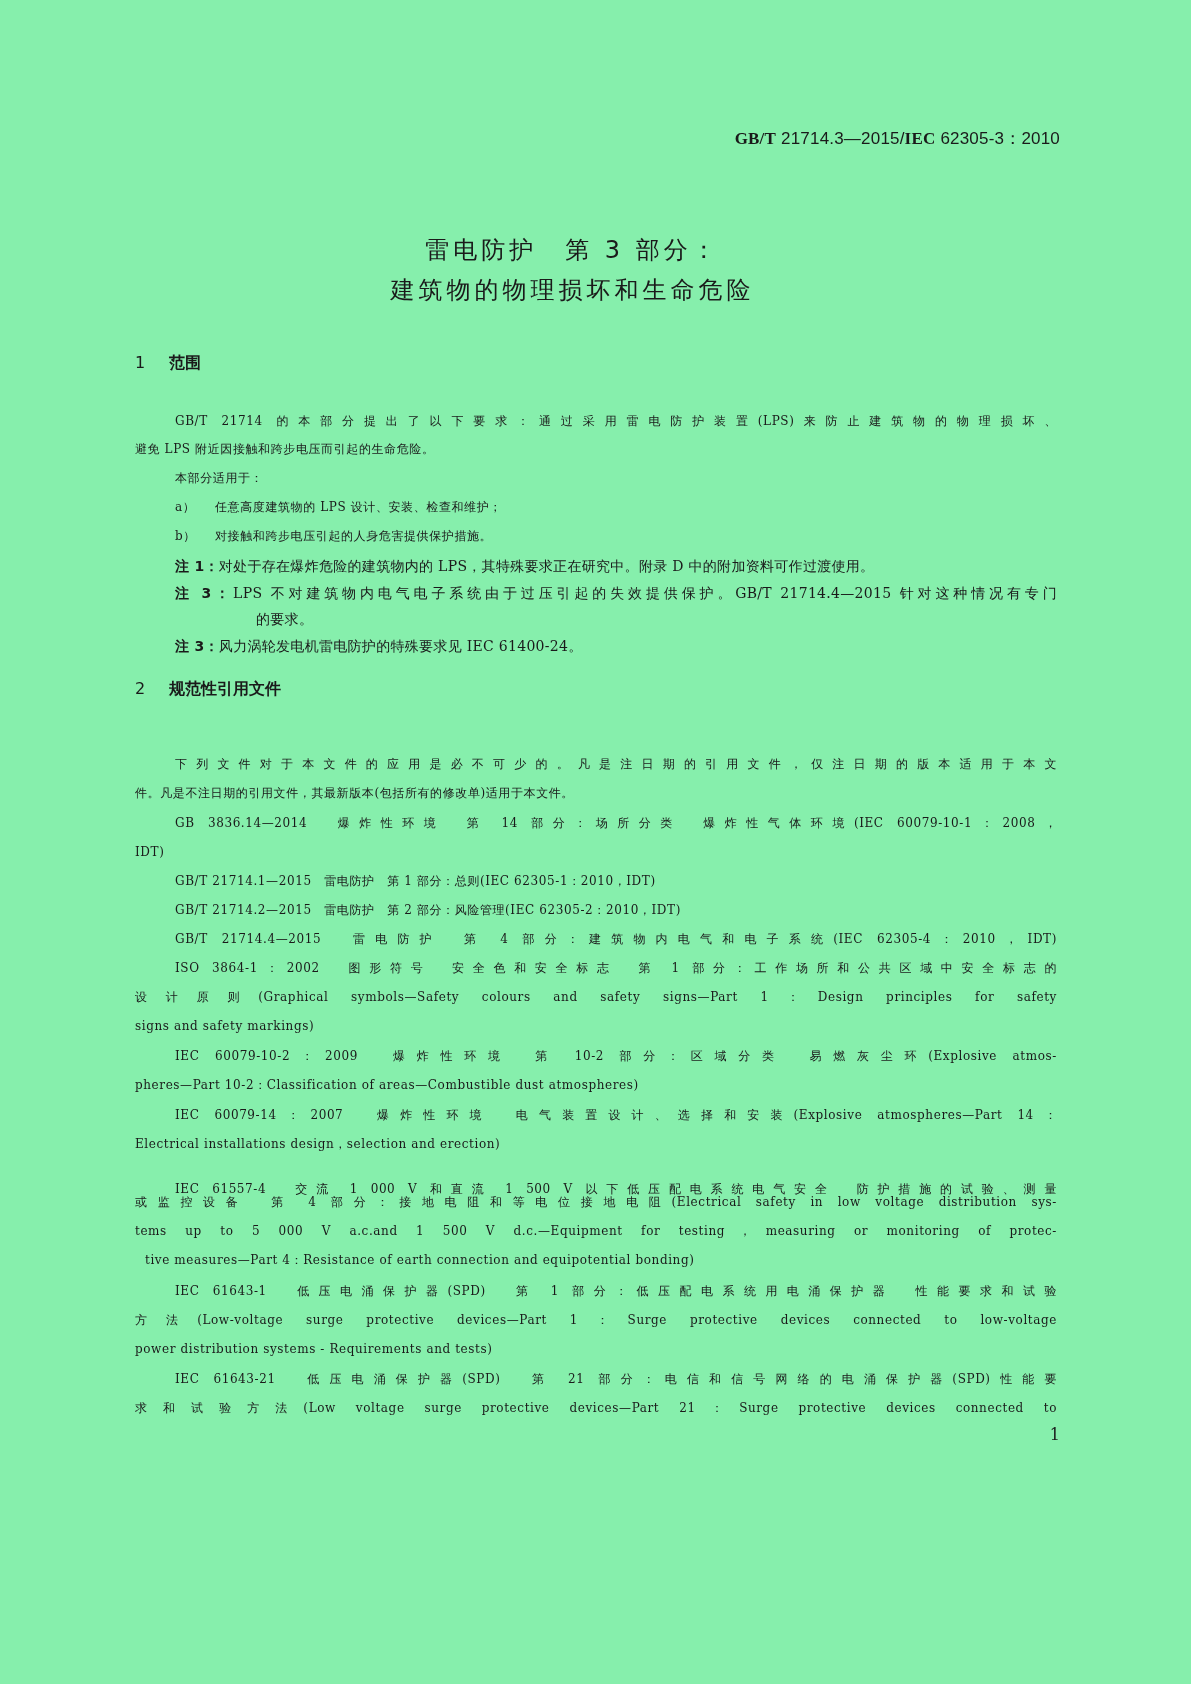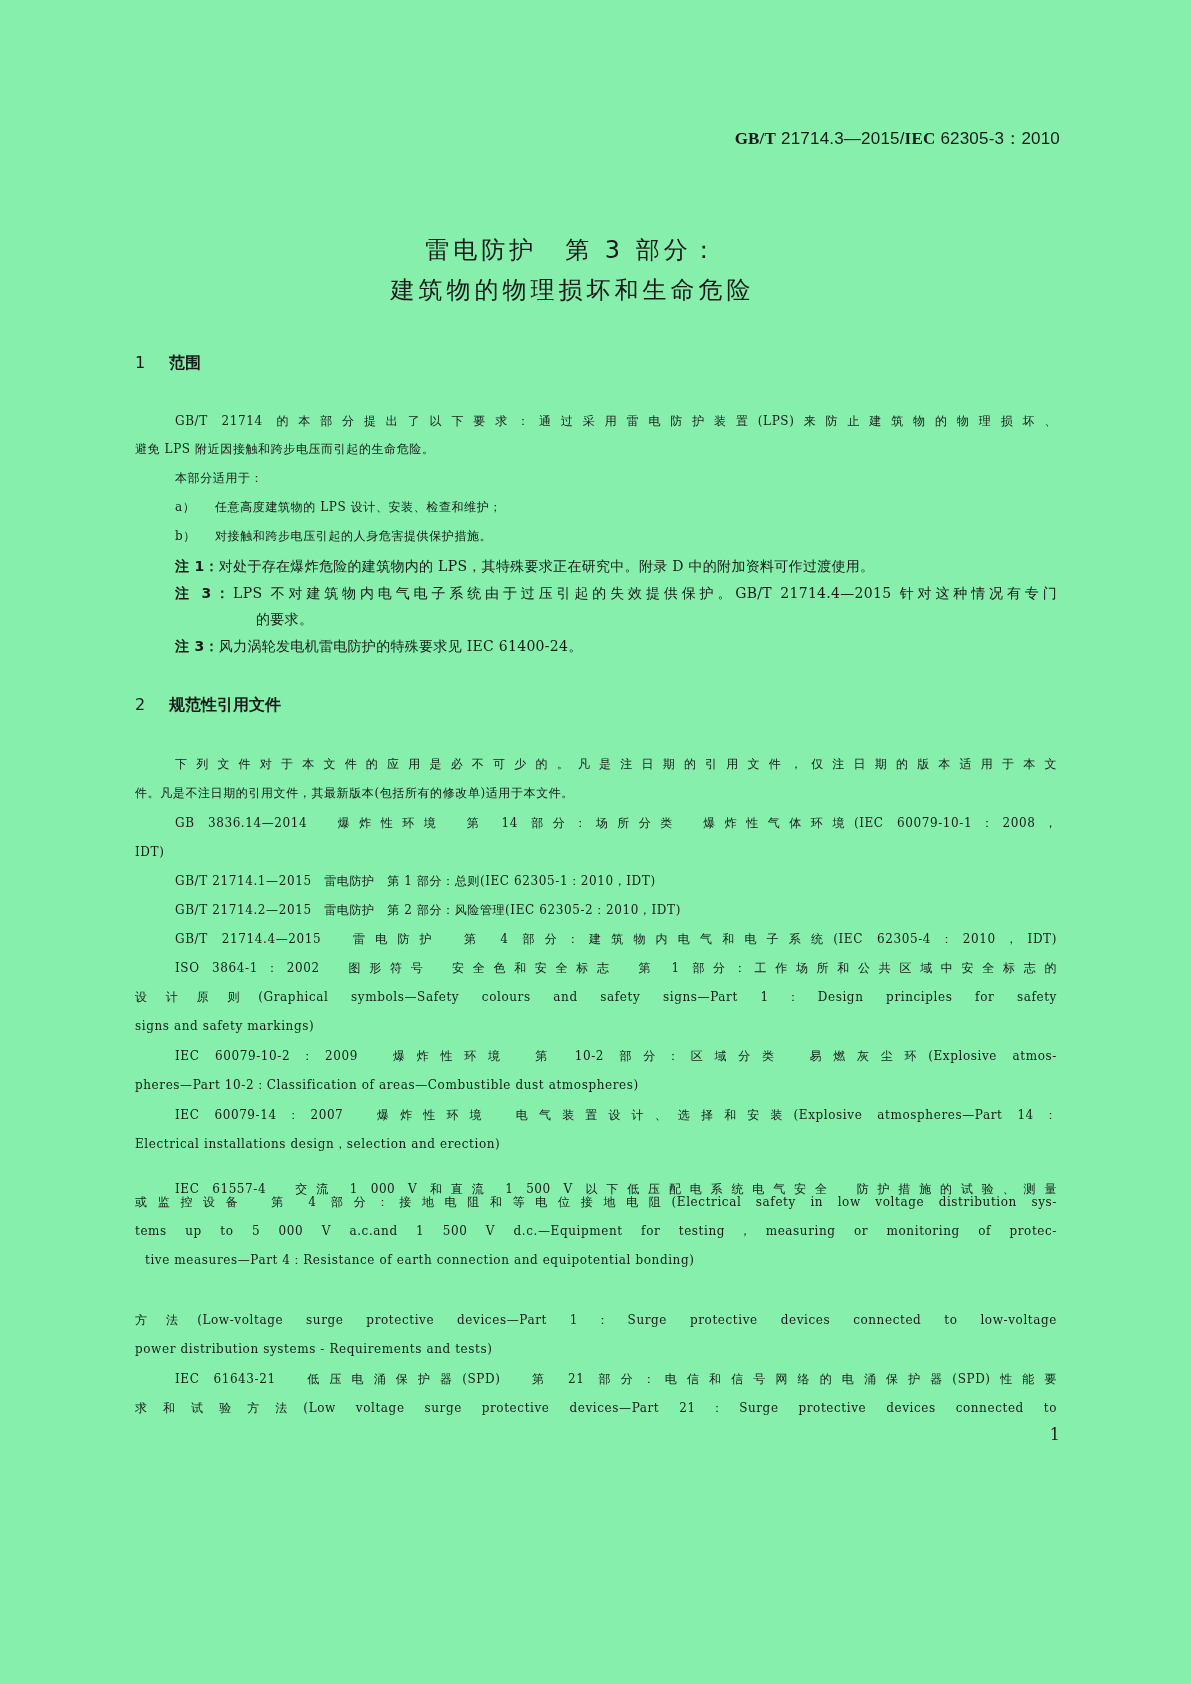--- a/index.html
+++ b/index.html
@@ -76,21 +76,21 @@
     <span class="label">注 1：</span><span>对处于存在爆炸危险的建筑物内的 LPS，其特殊要求正在研究中。附录 D 中的附加资料可作过渡使用。</span>
   </div>
   <div class="note just" style="top:583px;">
     <span class="label">注 3：</span><span>LPS 不对建筑物内电气电子系统由于过压引起的失效提供保护。GB/T 21714.4—2015 针对这种情况有专门</span>
   </div>
   <div class="note cont" style="top:609px;margin-left:36px;">的要求。</div>
   <div class="note" style="top:636px;">
     <span class="label">注 3：</span><span>风力涡轮发电机雷电防护的特殊要求见 IEC 61400-24。</span>
   </div>
 
-  <div class="heading" style="top:695px;">
+  <div class="heading" style="top:679px;">
     <span class="num">2</span><span>规范性引用文件</span>
   </div>
 
   <div class="line indent just" style="top:753px; width:882px;">下列文件对于本文件的应用是必不可少的。凡是注日期的引用文件，仅注日期的版本适用于本文</div>
   <div class="line" style="top:782px;">件。凡是不注日期的引用文件，其最新版本(包括所有的修改单)适用于本文件。</div>
 
   <div class="line indent just" style="top:812px; width:882px;">GB 3836.14—2014　爆炸性环境　第 14 部分：场所分类　爆炸性气体环境(IEC 60079-10-1：2008，</div>
   <div class="line" style="top:841px;">IDT)</div>
 
   <div class="line indent" style="top:870px;">GB/T 21714.1—2015　雷电防护　第 1 部分：总则(IEC 62305-1：2010，IDT)</div>
@@ -105,20 +105,21 @@
   <div class="line" style="top:1074px;">pheres—Part 10-2：Classification of areas—Combustible dust atmospheres)</div>
 
   <div class="line indent just" style="top:1104px; width:882px;">IEC 60079-14：2007　爆炸性环境　电气装置设计、选择和安装(Explosive atmospheres—Part 14：</div>
   <div class="line" style="top:1133px;">Electrical installations design，selection and erection)</div>
 
   <div class="line indent just" style="top:1162px; width:882px;margin-top:16px;">IEC 61557-4　交流 1 000 V 和直流 1 500 V 以下低压配电系统电气安全　防护措施的试验、测量</div>
   <div class="line just" style="top:1191px;">或监控设备　第 4 部分：接地电阻和等电位接地电阻(Electrical safety in low voltage distribution sys-</div>
   <div class="line just" style="top:1220px;">tems up to 5 000 V a.c.and 1 500 V d.c.—Equipment for testing，measuring or monitoring of protec-</div>
   <div class="line" style="top:1249px;margin-left:10px;">tive measures—Part 4：Resistance of earth connection and equipotential bonding)</div>
 
+  <div class="line indent just" style="top:1280px; width:882px;">IEC 61643-1　低压电涌保护器(SPD)　第 1 部分：低压配电系统用电涌保护器　性能要求和试验</div>
   <div class="line just" style="top:1309px;">方法(Low-voltage surge protective devices—Part 1：Surge protective devices connected to low-voltage</div>
   <div class="line" style="top:1338px;">power distribution systems - Requirements and tests)</div>
 
   <div class="line indent just" style="top:1368px; width:882px;">IEC 61643-21　低压电涌保护器(SPD)　第 21 部分：电信和信号网络的电涌保护器(SPD)性能要</div>
   <div class="line just" style="top:1397px;">求和试验方法(Low voltage surge protective devices—Part 21：Surge protective devices connected to</div>
 
   <div class="page-number" style="top:1425px;">1</div>
 </div>
 
 </body></html>

